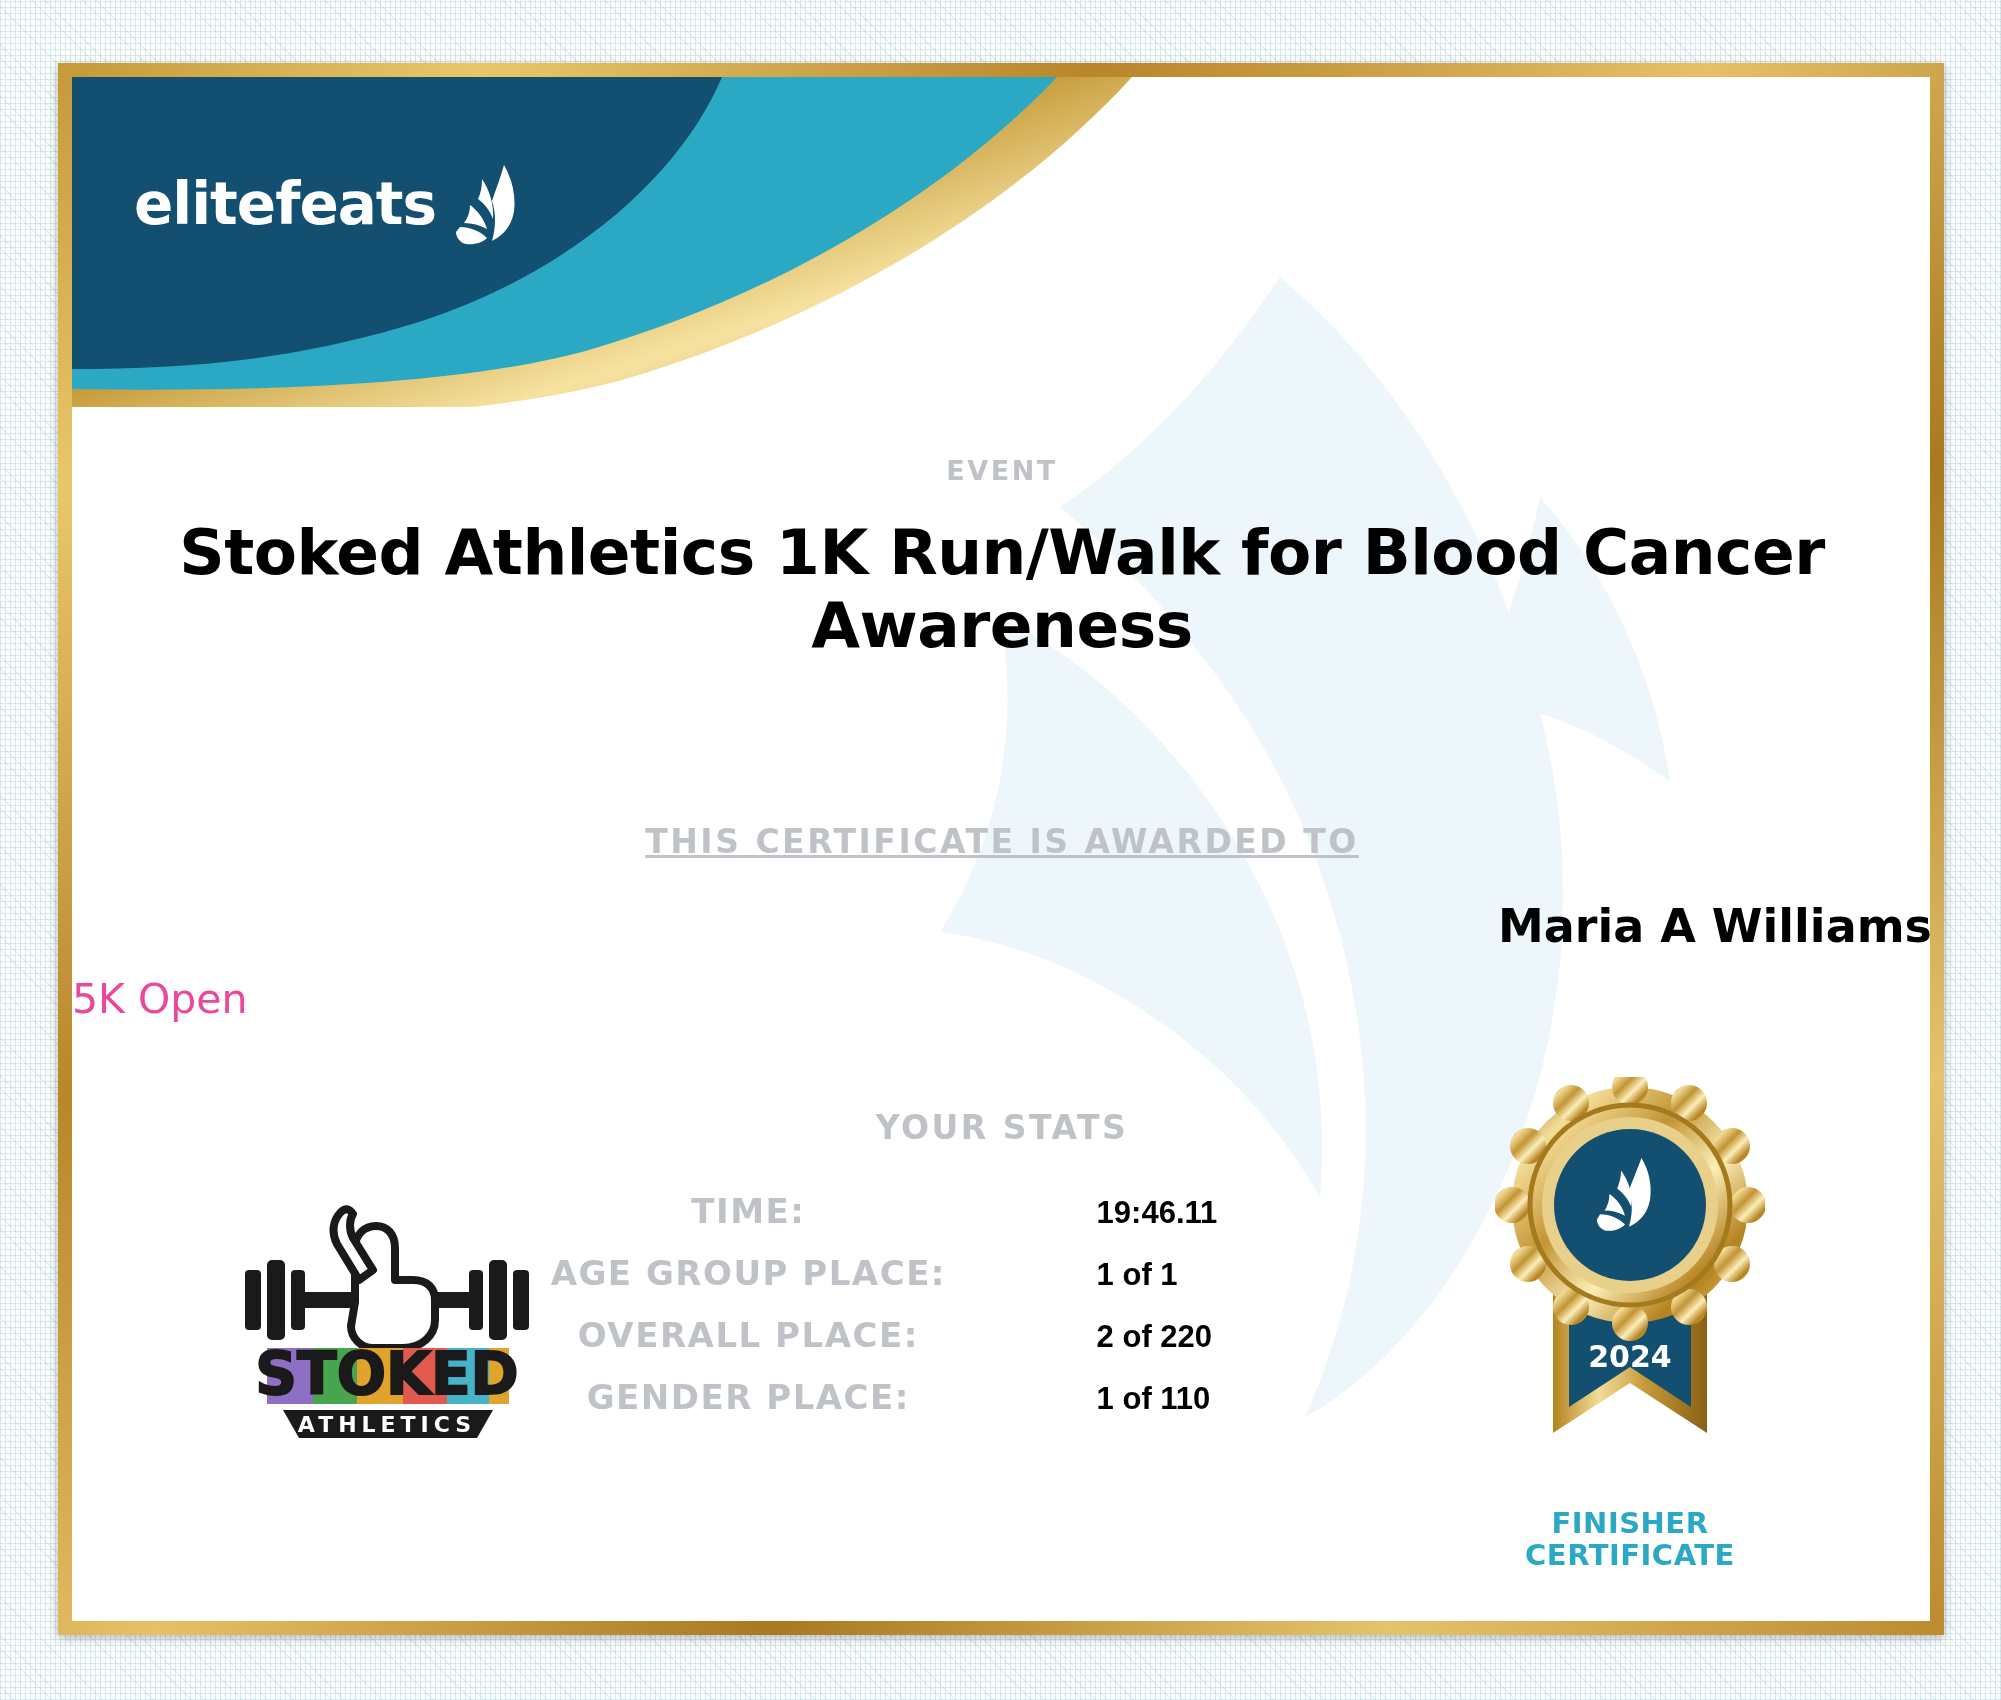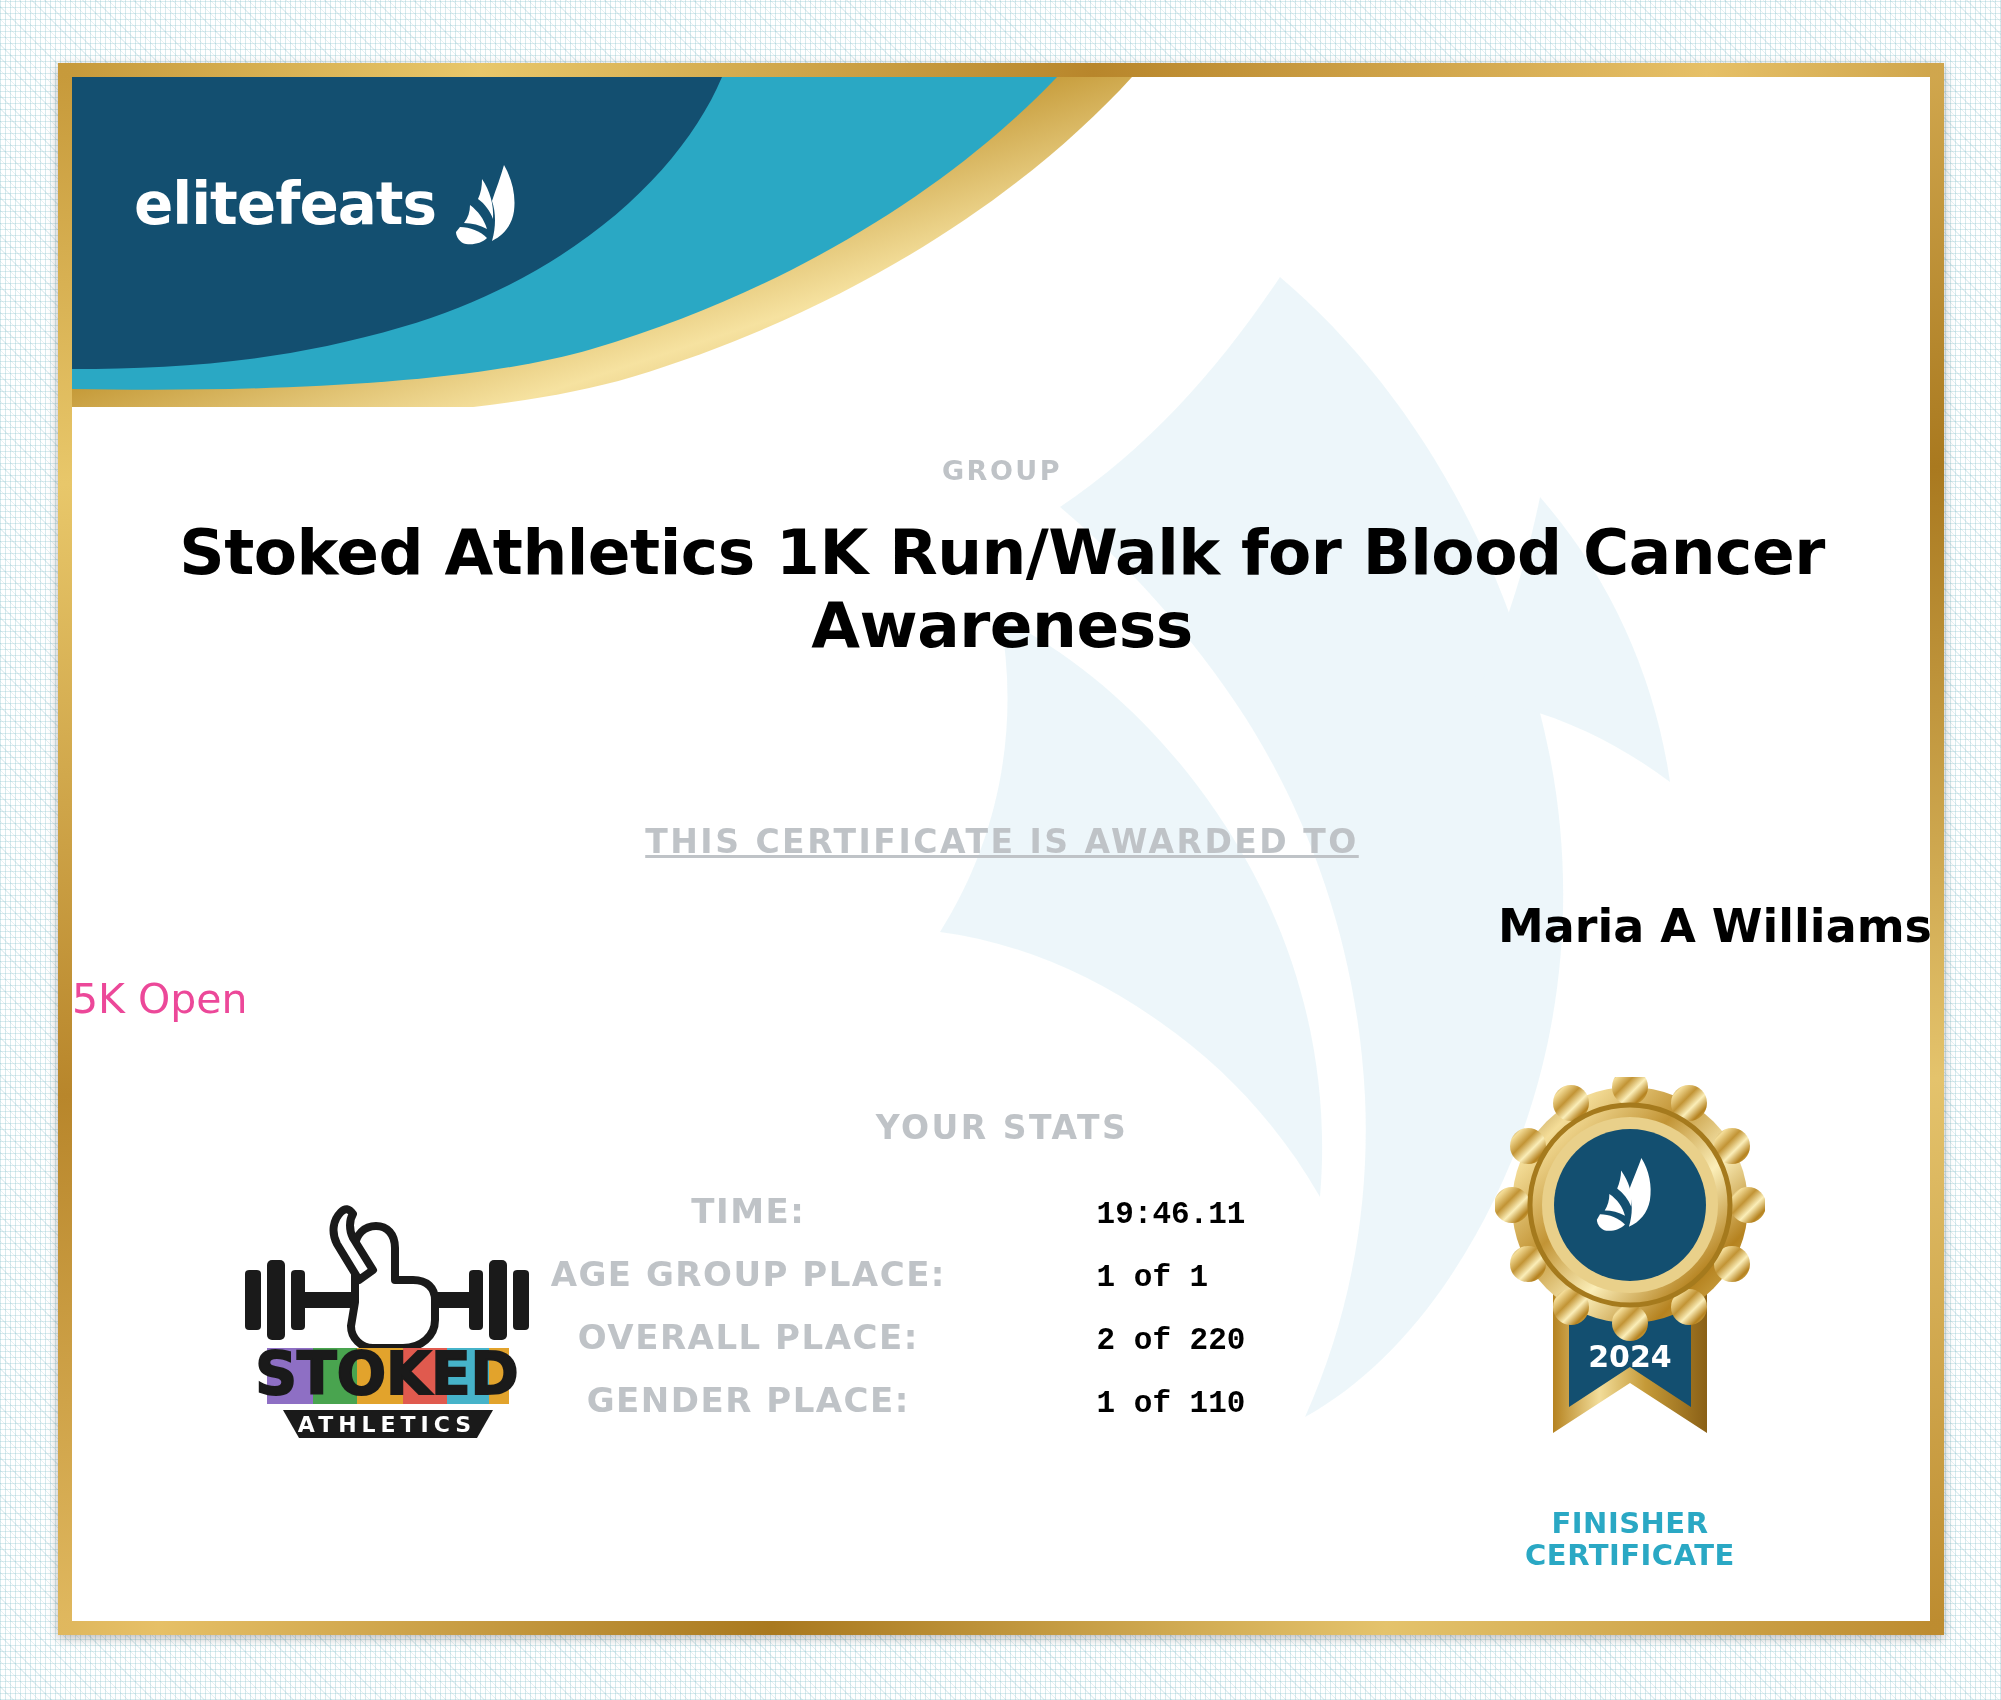--- a/index.html
+++ b/index.html
@@ -150,21 +150,21 @@
     font-weight: bold;
     font-family: "DejaVu Sans", sans-serif;
     padding-right: 12px;
   }
   .stat-val {
     flex: 1;
     text-align: left;
     color: #000000;
     font-size: 31px;
     font-weight: bold;
-    font-family: Liberation Mono, monospace;
+    font-family: Liberation Sans, sans-serif;
   }
 
   
   .stoked-logo {
     position: absolute;
     left: 165px;
     top: 1075px;
     width: 300px;
     height: 300px;
   }
@@ -225,21 +225,21 @@
         <g fill="#ffffff">
           <path d="M52 4 C60 18 64 34 62 50 C60 64 52 74 40 80 C44 66 44 52 40 40 C44 28 49 15 52 4 Z"></path>
           <path d="M30 18 C38 30 42 44 41 58 C38 50 33 43 26 38 C29 32 30 25 30 18 Z"></path>
           <path d="M18 44 C26 50 32 58 35 68 C28 64 20 62 12 62 C16 57 18 51 18 44 Z"></path>
           <path d="M8 66 C18 66 28 70 35 77 C30 82 22 84 14 83 C8 82 4 76 4 71 Z"></path>
         </g>
       </svg>
     </div>
 
     <div class="content">
-      <div class="label event-label">GROUP</div>
+      <div class="label event-label">EVENT</div>
       <div class="event-name">Stoked Athletics 1K Run/Walk for Blood Cancer Awareness</div>
 
       <div class="label awarded-label">THIS CERTIFICATE IS AWARDED TO</div>
       <div class="recipient">Maria A Williams</div>
       <div class="division">5K Open</div>
 
       <div class="label stats-label">YOUR STATS</div>
 
       <div class="stats">
         <div class="stat-row">

